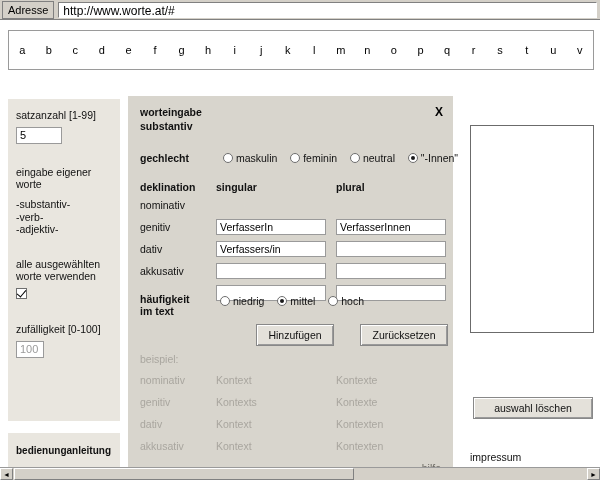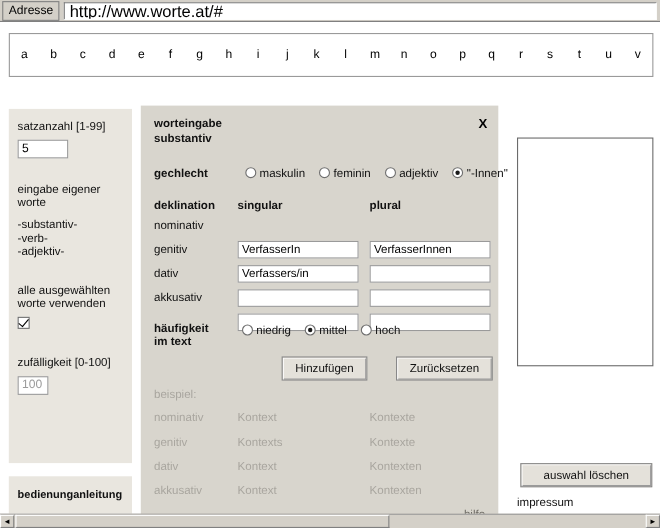--- a/index.html
+++ b/index.html
@@ -37,21 +37,21 @@
     line-height: 14px;
   }
   .addr-input {
     flex: 1;
     margin: 0 3px 0 4px;
     height: 16px;
     background: #ffffff;
     border: 1px solid #808080;
     border-right-color: #ffffff;
     border-bottom-color: #ffffff;
-    font-size: 15px;
+    font-size: 12px;
     line-height: 16px;
     padding: 0 4px;
     box-sizing: border-box;
     color: #000;
     overflow: hidden;
     white-space: nowrap;
   }
 
   
   .page {
@@ -154,21 +154,21 @@
   .rightbox {
     position: absolute;
     left: 470px; top: 104px;
     width: 124px; height: 208px;
     background: #ffffff;
     border: 1px solid #6b6b6b;
     box-sizing: border-box;
   }
   .btn-auswahl {
     position: absolute;
-    left: 473px; top: 400px;
+    left: 473px; top: 376px;
     width: 118px; height: 20px;
     background: #e4e1da;
     border: 1px solid #888;
     box-shadow: inset 1px 1px 0 #ffffff, inset -1px -1px 0 #9a9a9a;
     font-size: 10.5px;
     color: #111;
     cursor: pointer;
     display: flex;
     align-items: center;
     justify-content: center;
@@ -386,21 +386,21 @@
 
   <div class="dialog">
     <div class="dlg-close">X</div>
     <div class="dlg-title">worteingabe</div>
     <div class="dlg-title">substantiv</div>
 
     <div class="dlg-sec" style="left:12px; top:56px;">gechlecht</div>
     <div class="radio-row" style="left:95px; top:56px;">
       <span class="radio-opt"><span class="radio"></span> <span>maskulin</span></span>
       <span class="radio-opt"><span class="radio"></span> <span>feminin</span></span>
-      <span class="radio-opt"><span class="radio"></span> <span>adjektiv</span></span>
+      <span class="radio-opt"><span class="radio"></span> <span>neutral</span></span>
       <span class="radio-opt"><span class="radio on"></span> <span>"-Innen"</span></span>
     </div>
 
     <div class="dlg-sec" style="left:12px; top:85px;">deklination</div>
     <div class="col-head" style="left:88px; top:85px;">singular</div>
     <div class="col-head" style="left:208px; top:85px;">plural</div>
 
     <div class="row-label" style="left:12px; top:103px;">nominativ</div>
     <div class="fld" style="left:88px; top:99px; width:110px;">VerfasserIn</div>
     <div class="fld" style="left:208px; top:99px; width:110px;">VerfasserInnen</div>

